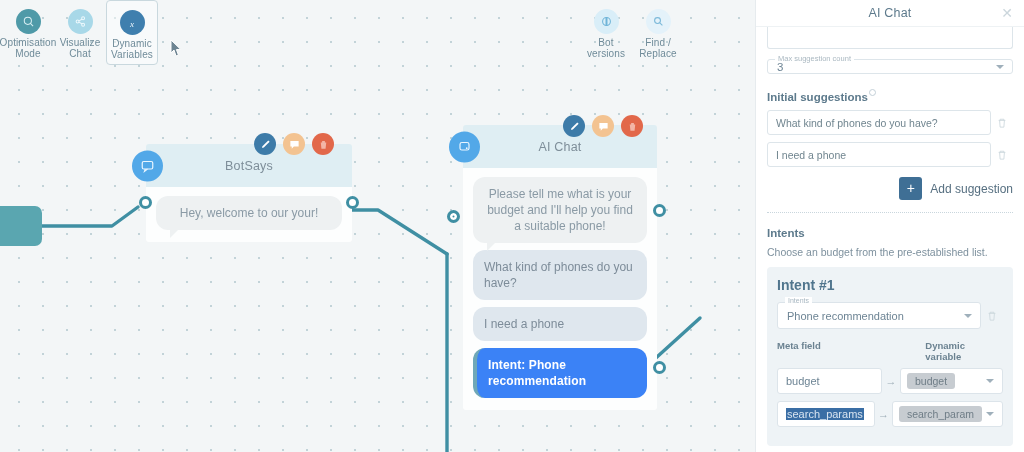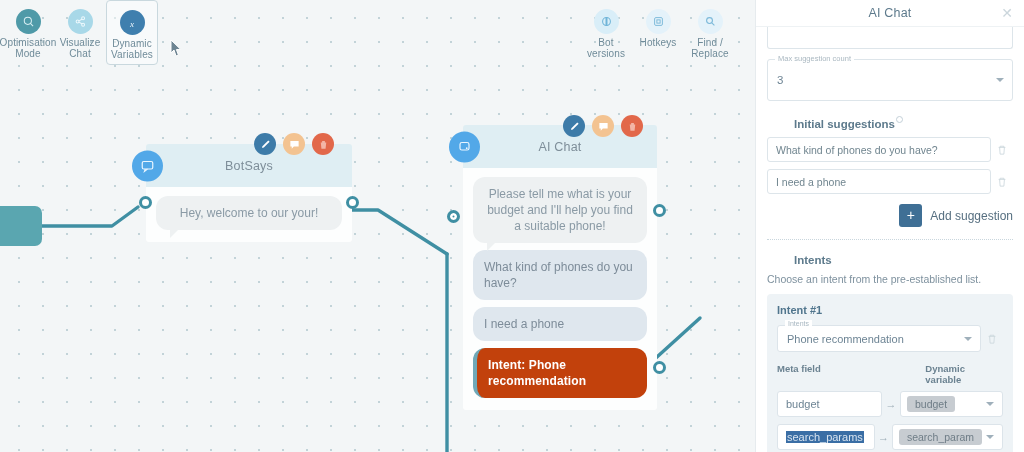--- a/index.html
+++ b/index.html
@@ -93,21 +93,21 @@
     border-radius: 12px; font-size: 12px; line-height: 16px;
     padding: 9px 11px; color: #8a9aa5;
   }
   .bub-bot { background: #eef1f2; text-align: center; position: relative; }
   .bub-bot.tail:after {
     content:""; position:absolute; left:14px; bottom:-8px;
     border-left: 9px solid #eef1f2; border-bottom: 9px solid transparent;
   }
   .bub-sug { background: #dfe7ee; color: #7d8c99; margin-top: 7px; }
   .bub-intent {
-    background: #c2410c; color: #ffffff; margin-top: 7px;
+    background: #3b82f6; color: #ffffff; margin-top: 7px;
     border-left: 4px solid #6fa8b8; font-weight: 600; letter-spacing:.1px;
   }
 
   
   #stub {
     position: absolute; left: -36px; top: 206px;
     width: 78px; height: 40px; background: #5aa6b0;
     border-radius: 7px; z-index: 3;
   }
 
@@ -138,36 +138,36 @@
     font-size: 14px; color: #cbd6dc; cursor: pointer; line-height: 12px;
   }
   .pbody { padding: 0 11px; }
 
   .cut-field {
     height: 22px; border: 1px solid #dde5ea; border-top: none;
     border-radius: 0 0 3px 3px; margin: 0 0 10px 0;
   }
   .fieldset {
     position: relative; border: 1px solid #dde5ea; border-radius: 3px;
-    height: 42px; display: flex; align-items: center;
+    height: 15px; display: flex; align-items: center;
     padding: 0 20px 0 9px; margin-bottom: 13px;
   }
   .fieldset > legend {
     position: absolute; top: -6px; left: 7px; background: #fff;
     padding: 0 3px; font-size: 7.5px; color: #aab8c1;
   }
   .fieldset .val { font-size: 11.5px; color: #6d8494; }
   .caret {
     position: absolute; right: 8px; top: 50%; transform: translateY(-50%);
     width: 0; height: 0; border-left: 4px solid transparent;
     border-right: 4px solid transparent; border-top: 4.5px solid #9fb0bb;
   }
   .sec-label {
     font-size: 11.5px; color: #5d7a8c; font-weight: 600;
-    margin-bottom: 7px; position: relative; display: inline-block; margin-left: 27px;
+    margin-bottom: 7px; position: relative; display: inline-block;
   }
   .hint-dot {
     display:inline-block; width:7px; height:7px; border-radius:50%;
     border:1px solid #c3d0d8; vertical-align: super; margin-left:1px;
   }
   .sec-sub { font-size: 10.5px; color: #7e919e; margin-bottom: 9px; }
 
   .sug-row { display: flex; align-items: center; margin-bottom: 7px; }
   .sug-input {
     flex: 1; height: 25px; border: 1px solid #dde5ea; border-radius: 3px;
@@ -185,21 +185,21 @@
   }
   .btn-txt { font-size: 12px; color: #566f80; }
 
   .dotted-sep {
     border-top: 1px dotted #c9d6dd; margin: 12px 0 10px 0;
   }
 
   .intent-card {
     background: #eef3f6; border-radius: 4px; padding: 10px 10px 12px 10px;
   }
-  .intent-title { font-size: 11px; color: #50758d; font-weight: 700;
+  .intent-title { font-size: 14px; color: #50758d; font-weight: 700;
                   margin-bottom: 9px; }
   .intent-sel-row { display: flex; align-items: center; }
   .intent-fs {
     position: relative; flex: 1; border: 1px solid #dce4ea; border-radius: 3px;
     background: #fff; height: 27px; display: flex; align-items: center;
     padding: 0 22px 0 9px;
   }
   .intent-fs > legend { position: absolute; top: -6px; left: 7px;
     background: #fff; padding: 0 3px; font-size: 7px; color: #a9b8c2; }
   .intent-fs .val { font-size: 11px; color: #6d8494; }
@@ -363,29 +363,20 @@
         <div class="tb-item">
           <div class="tb-ico" style="background:#d9eef8;">
             <svg width="13" height="13" viewBox="0 0 20 20" fill="none" stroke="#6fb4d8" stroke-width="1.6">
               <circle cx="10" cy="10" r="6"></circle>
                 <path d="M10 4v12" stroke-width="3"></path>
             </svg>
           </div>
           <div class="tb-lab">Bot versions</div>
         </div>
 
-        <div class="tb-item">
-          <div class="tb-ico" style="background:#e4f2fa;">
-            <svg width="13" height="13" viewBox="0 0 20 20" fill="none" stroke="#7cb9d9" stroke-width="1.5">
-              <rect x="4" y="4" width="12" height="12" rx="2"></rect>
-                <rect x="7.5" y="7.5" width="5" height="5"></rect>
-            </svg>
-          </div>
-          <div class="tb-lab">Hotkeys</div>
-        </div>
 
         <div class="tb-item">
           <div class="tb-ico" style="background:#e4f2fa;">
             <svg width="13" height="13" viewBox="0 0 20 20" fill="none" stroke="#7cb9d9" stroke-width="1.7">
               <circle cx="8.5" cy="8.5" r="4.5"></circle>
                 <path d="M12 12l4 4"></path>
             </svg>
           </div>
           <div class="tb-lab">Find / Replace</div>
         </div>
@@ -444,21 +435,21 @@
 
       <div class="btn-row">
         <div class="plus-btn">+</div>
         <div class="btn-txt">Add suggestion</div>
       </div>
 
       <div class="dotted-sep"></div>
 
       
       <div class="sec-label">Intents</div>
-      <div class="sec-sub">Choose an intent from the pre-established list.</div>
+      <div class="sec-sub">Choose an budget from the pre-established list.</div>
 
       <div class="intent-card">
         <div class="intent-title">Intent #1</div>
 
         <div class="intent-sel-row">
           <div class="intent-fs">
             <legend>Intents</legend>
             <span class="val">Phone recommendation</span>
             <span class="caret"></span>
           </div>

